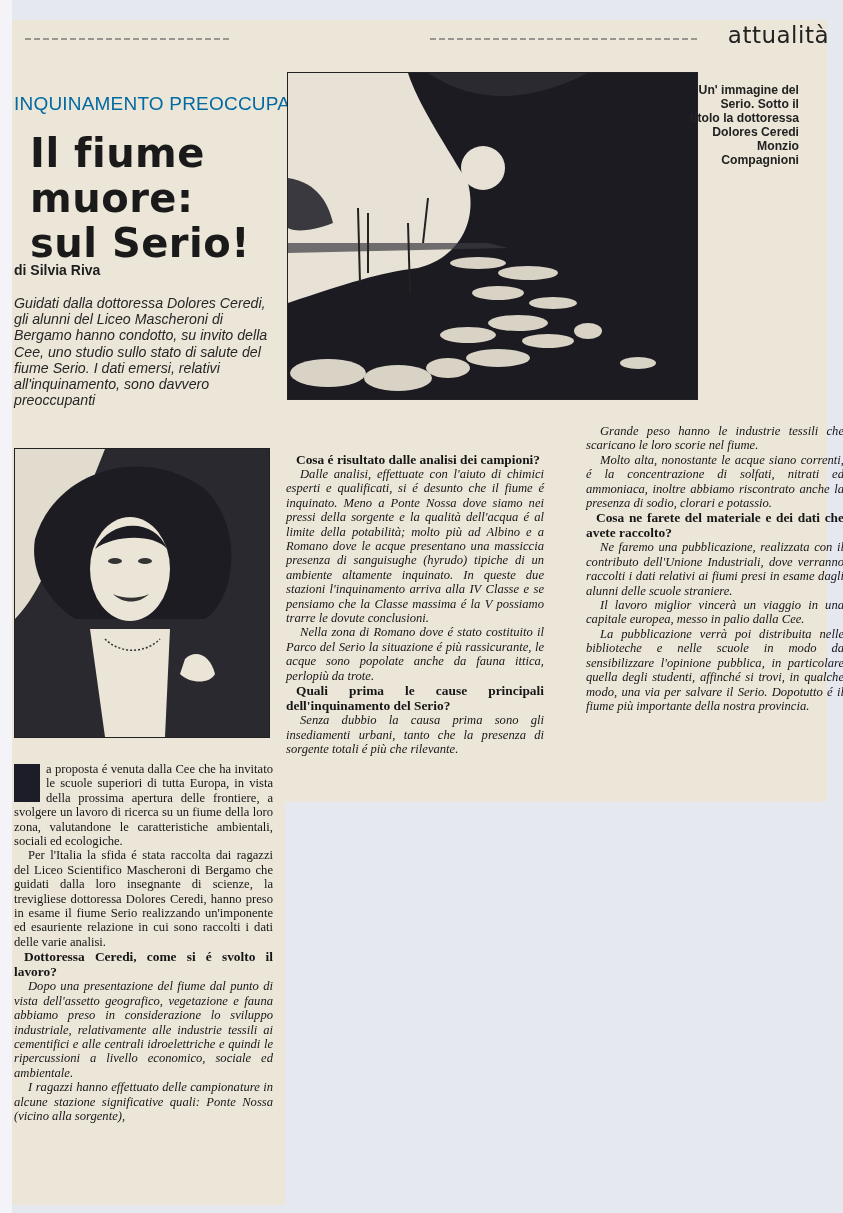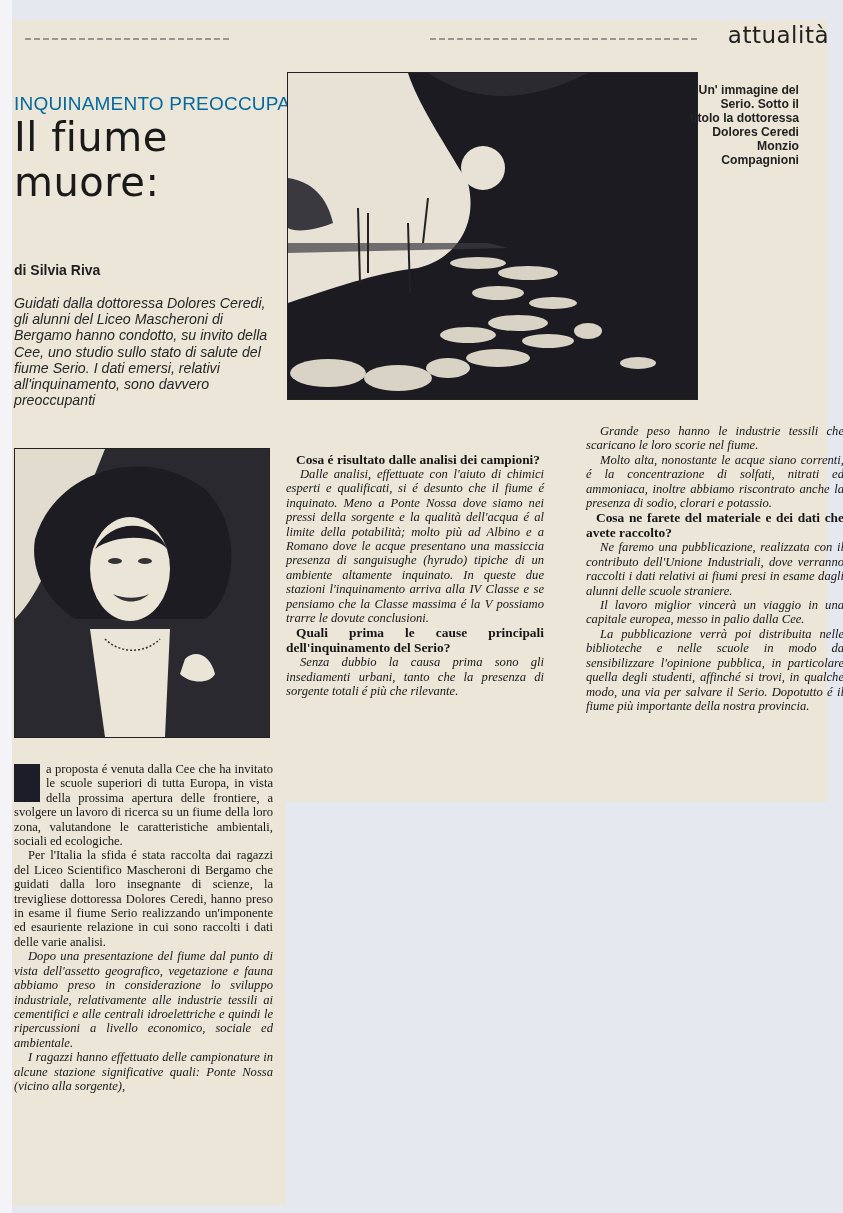--- a/index.html
+++ b/index.html
@@ -17,22 +17,22 @@
   .rule-top { position:absolute; top:38px; height:2px; background:repeating-linear-gradient(90deg,#555 0 6px,transparent 6px 9px); opacity:.55; }
   .section-tag {
     position:absolute; right:14px; top:22px;
     font-family:"DejaVu Sans", sans-serif; font-size:23px; letter-spacing:0.5px; color:#222;
   }
   .kicker {
     position:absolute; left:14px; top:93px;
     font-family:"Liberation Sans", sans-serif; font-size:19px; color:#0369a1; letter-spacing:.2px;
   }
   .headline {
-    position:absolute; left:14px; top:115px; width:260px; margin:0;
-    font-family:"DejaVu Sans", sans-serif; font-weight:400; font-size:40px; line-height:45px; color:#1a1a1a;
+    position:absolute; left:14px; top:115px; width:260px; margin:16px;
+    font-family:"DejaVu Sans", sans-serif; font-weight:700; font-size:40px; line-height:45px; color:#1a1a1a;
     letter-spacing:.5px;
   }
   .byline {
     position:absolute; left:14px; top:262px;
     font-family:"Liberation Sans", sans-serif; font-weight:bold; font-size:14px; color:#1e1e1e;
   }
   .standfirst {
     position:absolute; left:14px; top:295px; width:265px; margin:0;
     font-family:"Liberation Sans", sans-serif; font-style:italic; font-size:14.2px; line-height:16.2px; color:#262626;
   }
@@ -70,20 +70,21 @@
 <div class="paper paper-left"></div>
 
 <div class="rule-top" style="left:25px;width:205px;"></div>
 <div class="rule-top" style="left:430px;width:270px;"></div>
 <div class="section-tag">attualità</div>
 
 <div class="kicker">INQUINAMENTO PREOCCUPANTE</div>
 <h1 class="headline">
   <span>Il fiume</span><br>
   <span>muore:</span><br>
+  <span>sul Serio!</span>
 </h1>
 <div class="byline">di Silvia Riva</div>
 <p class="standfirst">Guidati dalla dottoressa Dolores Ceredi, gli alunni del Liceo Mascheroni di Bergamo hanno condotto, su invito della Cee, uno studio sullo stato di salute del fiume Serio. I dati emersi, relativi all'inquinamento, sono davvero preoccupanti</p>
 
 <div class="photo photo-river">
   <svg width="409" height="326" viewBox="0 0 409 326">
     <rect width="409" height="326" fill="#e8e2d6"></rect>
     <path d="M120 0 L409 0 L409 326 L0 326 L0 230 C60 210 90 200 130 195 C170 185 190 150 180 110 C150 60 130 30 120 0 Z" fill="#1c1b22"></path>
     <path d="M140 0 C200 40 260 20 300 0 Z" fill="#2b2a30"></path>
     <circle cx="195" cy="95" r="22" fill="#e8e2d6"></circle>
@@ -127,27 +128,29 @@
     <path d="M98 145 C108 155 124 155 134 145 C124 150 108 150 98 145 Z" fill="#333"></path>
     <path d="M75 180 L155 180 L150 288 L90 288 Z" fill="#ebe5d8"></path>
     <path d="M90 190 C105 205 130 205 145 190" stroke="#333" stroke-width="1.5" fill="none" stroke-dasharray="2 2"></path>
     <path d="M170 210 C180 200 195 205 200 225 C195 235 175 235 165 225 Z" fill="#ebe5d8"></path>
   </svg>
 </div>
 
 <div class="col col-1">
   <p class="first"><span class="dropcap">L</span><span>a proposta é venuta dalla Cee che ha invitato le scuole superiori di tutta Europa, in vista della prossima apertura delle frontiere, a svolgere un lavoro di ricerca su un fiume della loro zona, valutandone le caratteristiche ambientali, sociali ed ecologiche.</span></p>
   <p>Per l'Italia la sfida é stata raccolta dai ragazzi del Liceo Scientifico Mascheroni di Bergamo che guidati dalla loro insegnante di scienze, la trevigliese dottoressa Dolores Ceredi, hanno preso in esame il fiume Serio realizzando un'imponente ed esauriente relazione in cui sono raccolti i dati delle varie analisi.</p>
+  <p class="q">Dottoressa Ceredi, come si é svolto il lavoro?</p>
   <p class="a">Dopo una presentazione del fiume dal punto di vista dell'assetto geografico, vegetazione e fauna abbiamo preso in considerazione lo sviluppo industriale, relativamente alle industrie tessili ai cementifici e alle centrali idroelettriche e quindi le ripercussioni a livello economico, sociale ed ambientale.</p>
   <p class="a">I ragazzi hanno effettuato delle campionature in alcune stazione significative quali: Ponte Nossa (vicino alla sorgente),</p>
 </div>
 
 <div class="col col-2">
   <p class="q">Cosa é risultato dalle analisi dei campioni?</p>
   <p class="a">Dalle analisi, effettuate con l'aiuto di chimici esperti e qualificati, si é desunto che il fiume é inquinato. Meno a Ponte Nossa dove siamo nei pressi della sorgente e la qualità dell'acqua é al limite della potabilità; molto più ad Albino e a Romano dove le acque presentano una massiccia presenza di sanguisughe (hyrudo) tipiche di un ambiente altamente inquinato. In queste due stazioni l'inquinamento arriva alla IV Classe e se pensiamo che la Classe massima é la V possiamo trarre le dovute conclusioni.</p>
+  <p class="a">Nella zona di Romano dove é stato costituito il Parco del Serio la situazione é più rassicurante, le acque sono popolate anche da fauna ittica, perlopiù da trote.</p>
   <p class="q">Quali prima le cause principali dell'inquinamento del Serio?</p>
   <p class="a">Senza dubbio la causa prima sono gli insediamenti urbani, tanto che la presenza di sorgente totali é più che rilevante.</p>
 </div>
 
 <div class="col col-3">
   <p class="a">Grande peso hanno le industrie tessili che scaricano le loro scorie nel fiume.</p>
   <p class="a">Molto alta, nonostante le acque siano correnti, é la concentrazione di solfati, nitrati ed ammoniaca, inoltre abbiamo riscontrato anche la presenza di sodio, clorari e potassio.</p>
   <p class="q">Cosa ne farete del materiale e dei dati che avete raccolto?</p>
   <p class="a">Ne faremo una pubblicazione, realizzata con il contributo dell'Unione Industriali, dove verranno raccolti i dati relativi ai fiumi presi in esame dagli alunni delle scuole straniere.</p>
   <p class="a">Il lavoro miglior vincerà un viaggio in una capitale europea, messo in palio dalla Cee.</p>

